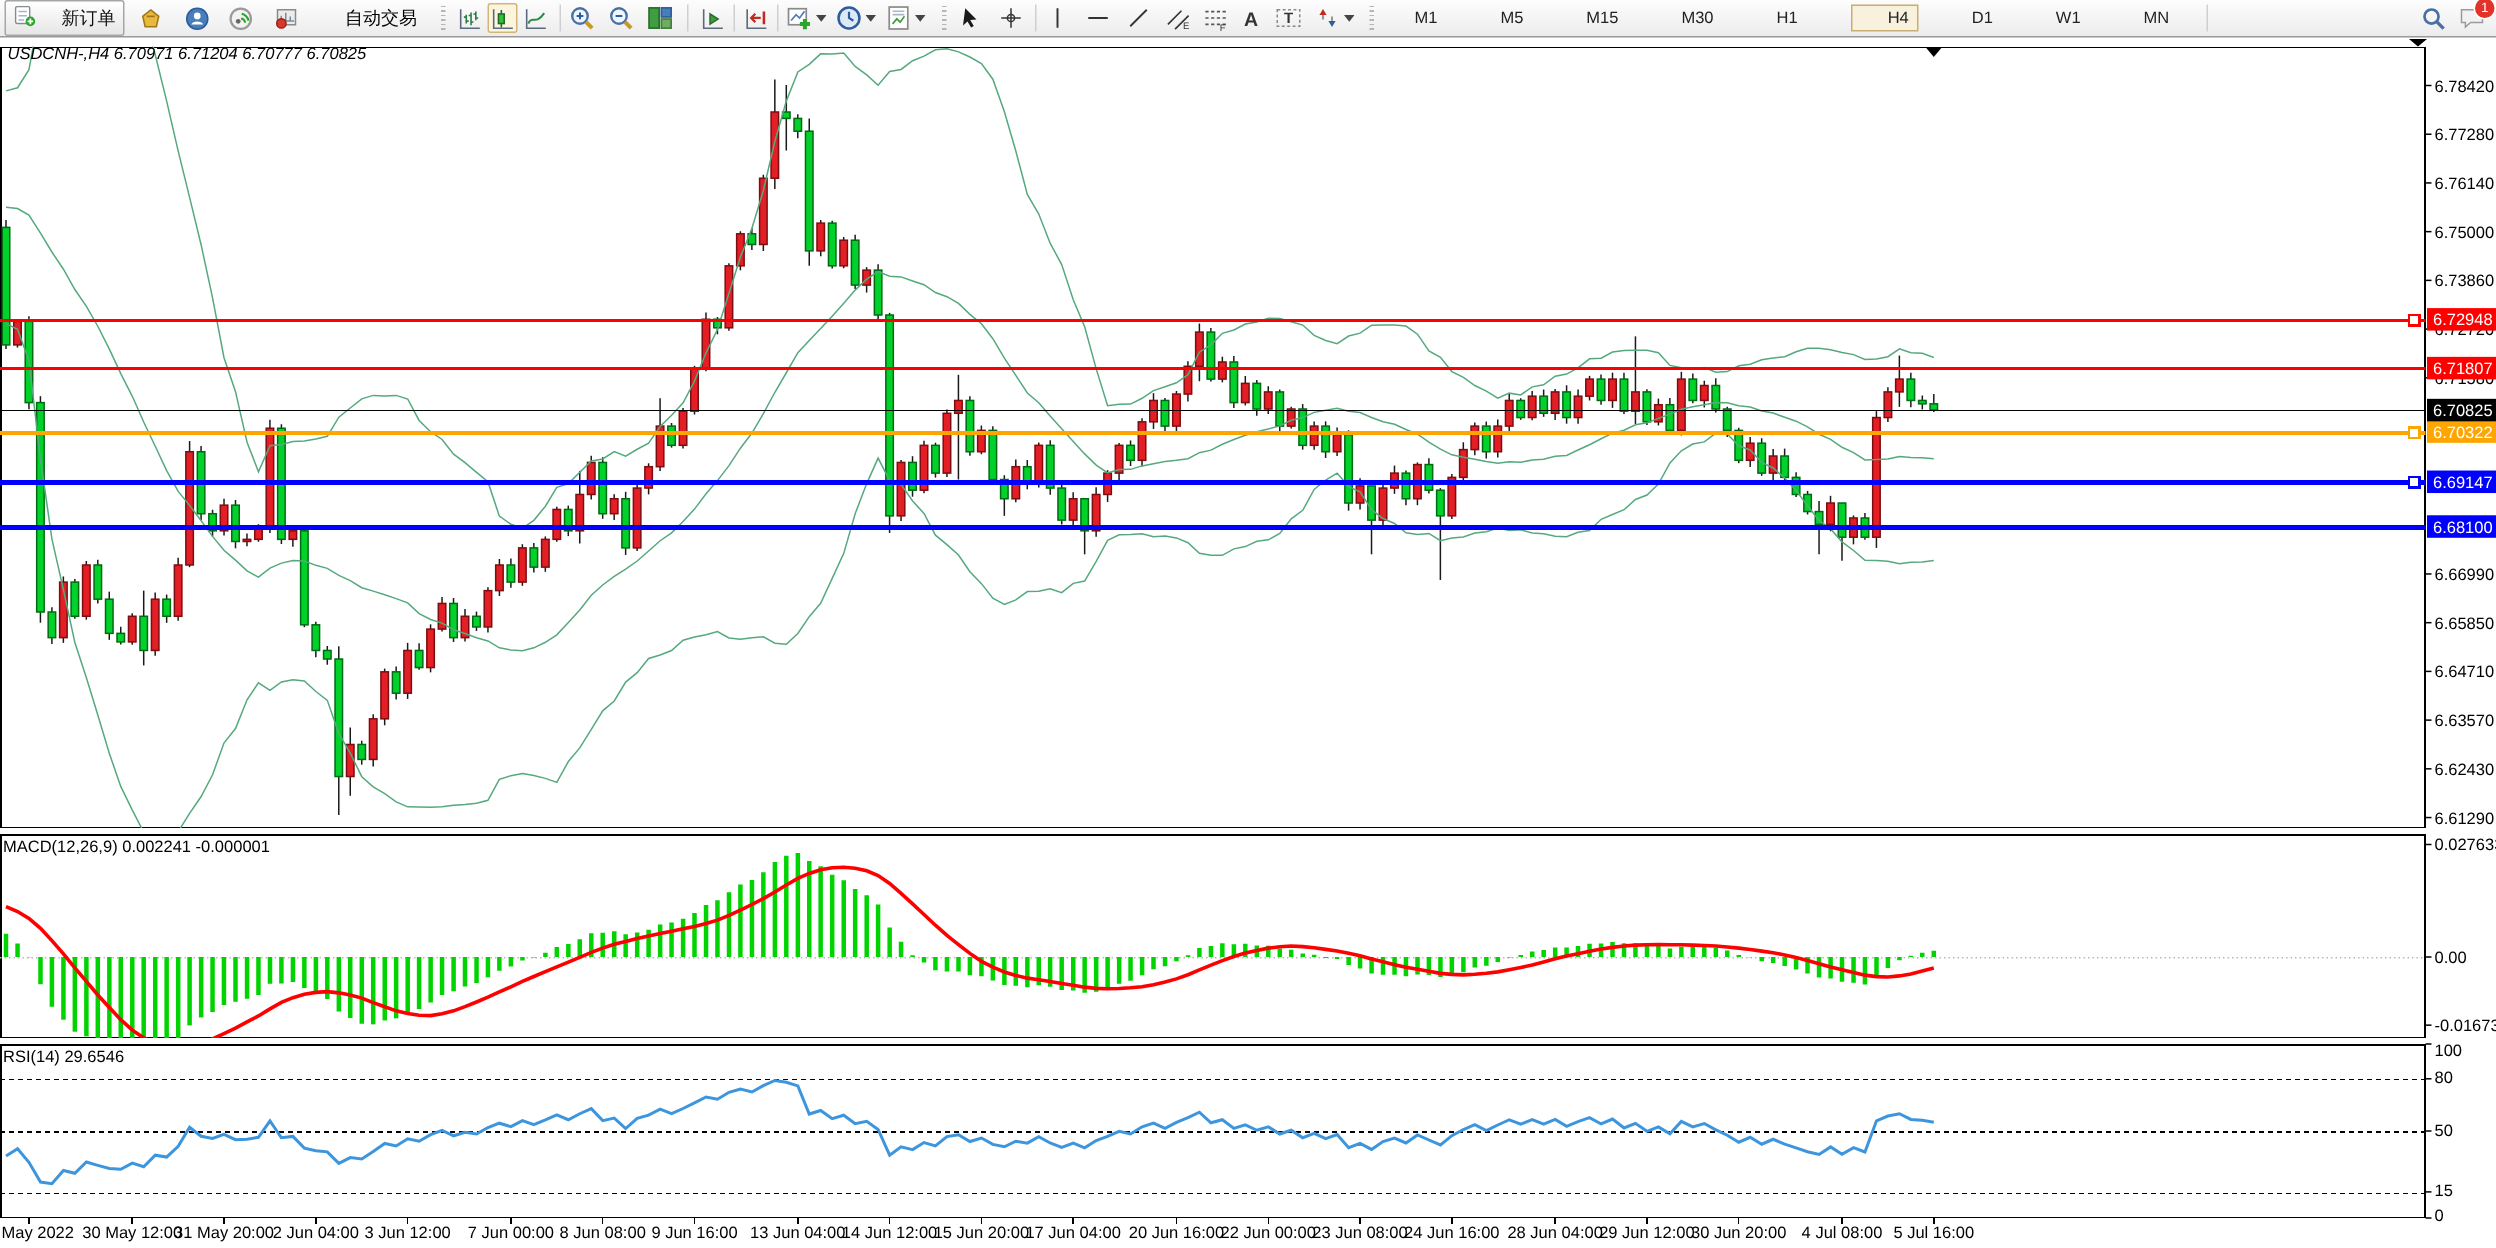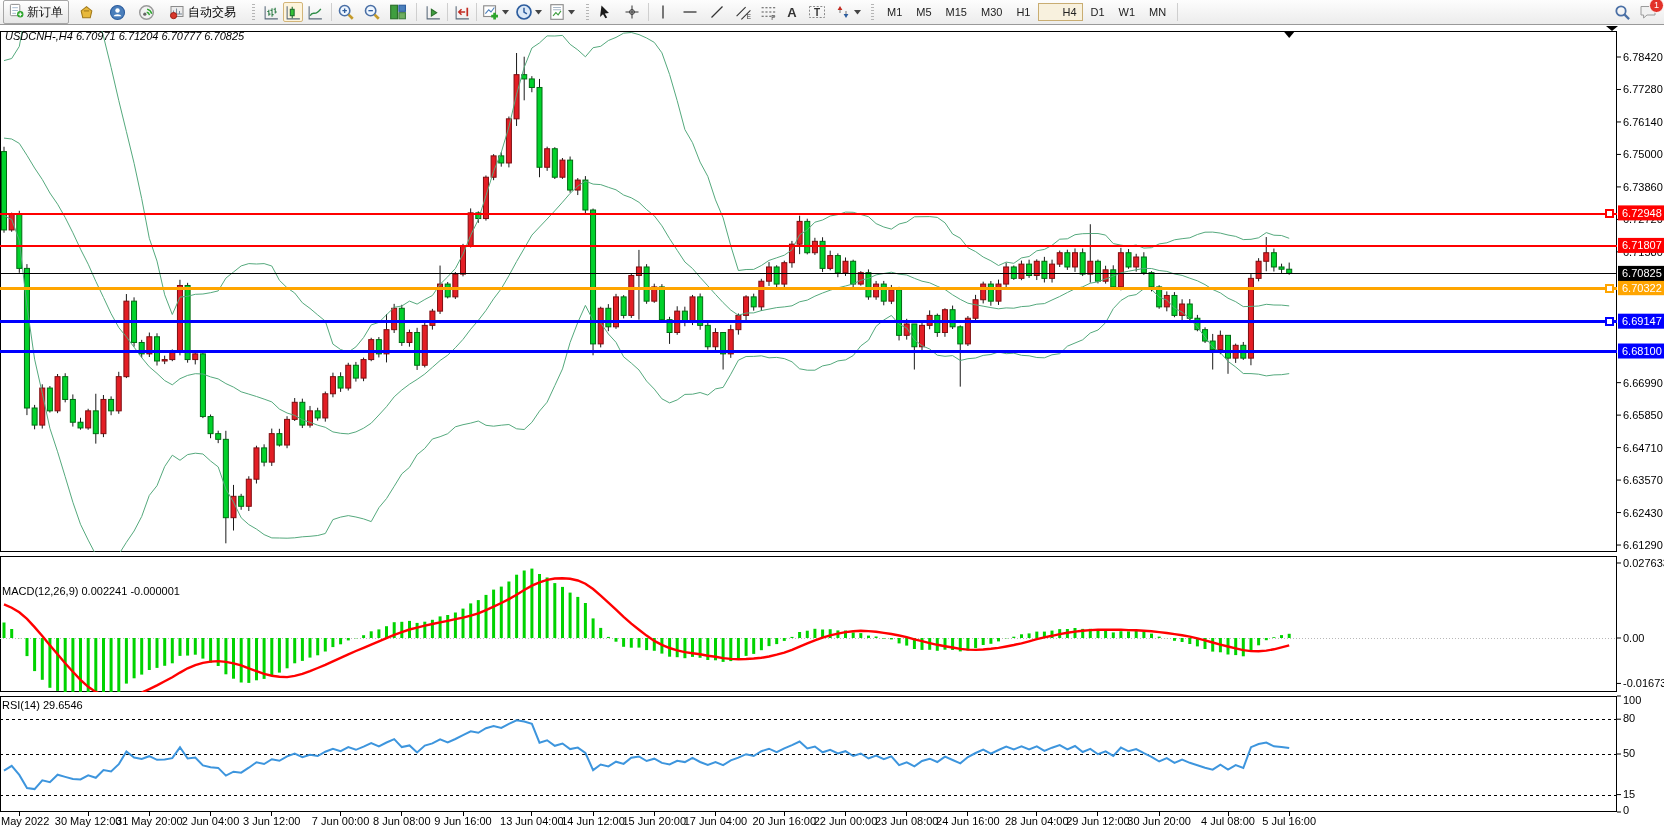--- a/index.html
+++ b/index.html
@@ -4,36 +4,36 @@
 <style>
   html,body{margin:0;padding:0;}
   body{width:1664px;height:832px;position:relative;overflow:hidden;background:#fff;
        font-family:"Liberation Sans",sans-serif;-webkit-font-smoothing:antialiased;}
   .toolbar{position:absolute;top:0;left:0;width:1664px;height:25px;z-index:10;
            background:linear-gradient(#fdfdfd,#ececec);border-bottom:1px solid #999;
            display:flex;align-items:center;box-sizing:border-box;}
   .tbtn{height:20px;min-width:20px;display:flex;align-items:center;justify-content:center;
         border:1px solid transparent;border-radius:2px;box-sizing:border-box;flex:0 0 auto;}
   .tbtn.pressed{background:#fdf4dd;border:1px solid #d3b579;}
-  .btn-labeled{display:flex;align-items:center;gap:3px;padding:1px 5px;height:20px;
+  .btn-labeled{display:flex;align-items:center;gap:17px;padding:1px 5px;height:20px;
         border:1px solid #a6a6a6;border-radius:2px;background:linear-gradient(#ffffff,#e6e6e6);
         font-size:12px;color:#111;flex:0 0 auto;}
   .grip{width:3px;height:16px;margin:0 6px;flex:0 0 auto;
         background:repeating-linear-gradient(to bottom,#b5b5b5 0 1px,transparent 1px 3px);}
   .sep{width:1px;height:18px;background:#cfcfcf;margin:0 4px;flex:0 0 auto;}
   .caret{width:9px;display:flex;align-items:center;justify-content:center;flex:0 0 auto;}
-  .tf{font-size:11px;color:#222;padding:2px 5px;margin:0 1px;border:1px solid transparent;flex:0 0 auto;text-align:center;}
+  .tf{font-size:11px;color:#222;padding:2px 5px;margin:0 15px;border:1px solid transparent;flex:0 0 auto;text-align:center;}
   .tf.pressed{background:#f8f1de;border:1px solid #c9ad72;padding-left:23px;}
   .spacer{flex:1 1 auto;}
   .chat-wrap{position:relative;margin-right:6px;}
   .badge{position:absolute;top:-5px;right:-7px;background:#e2322a;color:#fff;border-radius:50%;
          width:13px;height:13px;font-size:9px;line-height:13px;text-align:center;border:1px solid #fff;}
   .ov-label{position:absolute;font-size:11px;color:#000;z-index:5;white-space:nowrap;}
   #symbol-label{left:5px;top:30px;font-style:italic;}
-  #macd-label{left:2px;top:585px;}
+  #macd-label{left:2px;top:559px;}
   #rsi-label{left:2px;top:699px;}
   svg#chart-svg{position:absolute;top:0;left:0;z-index:1;}
 </style>
 </head>
 <body>
 
 <div class="toolbar">
   <div class="btn-labeled" style="margin-left:3px;">
     <span>
       <svg width="15" height="15" viewBox="0 0 16 16">
@@ -59,21 +59,21 @@
       </svg>
   </div>
   <div class="tbtn" style="margin-left:9px;">
     <svg width="17" height="17" viewBox="0 0 16 16">
         <circle cx="8" cy="8" r="6.4" fill="#f2f2f2" stroke="#9a9a9a" stroke-width="1.4"></circle>
         <circle cx="6.4" cy="9.6" r="1.5" fill="#666"></circle>
         <path d="M8.2 7.8a3.2 3.2 0 0 1 2.6 2.6" stroke="#2ca52c" fill="none" stroke-width="1.3"></path>
         <path d="M8.6 4.9a6 6 0 0 1 4.3 4.3" stroke="#2ca52c" fill="none" stroke-width="1.3"></path>
       </svg>
   </div>
-  <div class="tbtn" style="margin-left:9px;width:auto;padding:0 3px;">
+  <div class="tbtn" style="margin-left:9px;width:auto;padding:0 3px;gap:28px;">
     <span style="position:relative;display:inline-flex;">
       <svg width="16" height="16" viewBox="0 0 16 16">
           <rect x="2" y="2.5" width="12" height="10" fill="#ececec" stroke="#8a8a8a"></rect>
           <path d="M4.5 10V6.5M7.5 10V4.5M10.5 10V7M13 10H3" stroke="#7a8a9a" fill="none"></path>
           <circle cx="4.6" cy="11.6" r="3.1" fill="#d8372c" stroke="#9c1d14"></circle>
         </svg>
     </span>
     <span style="font-size:12px;margin-left:3px;">自动交易</span>
   </div>
 

